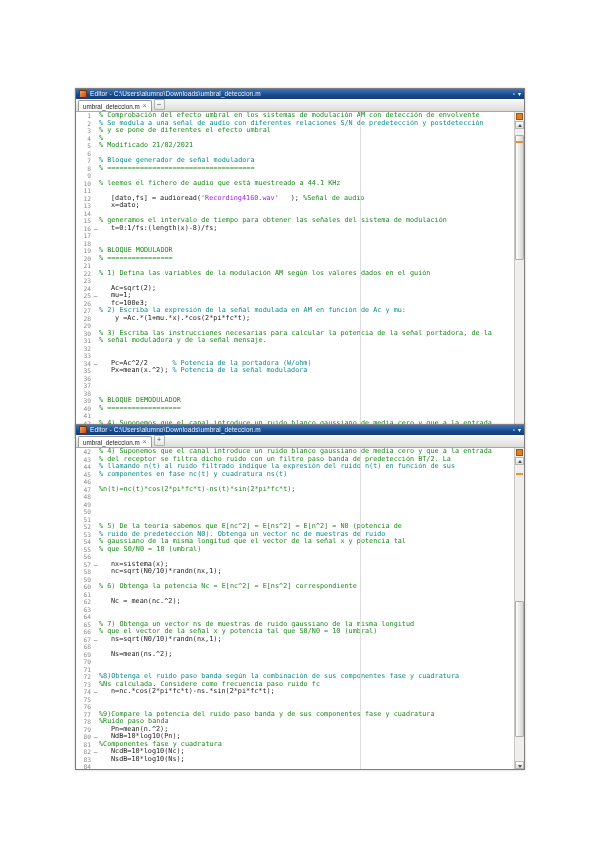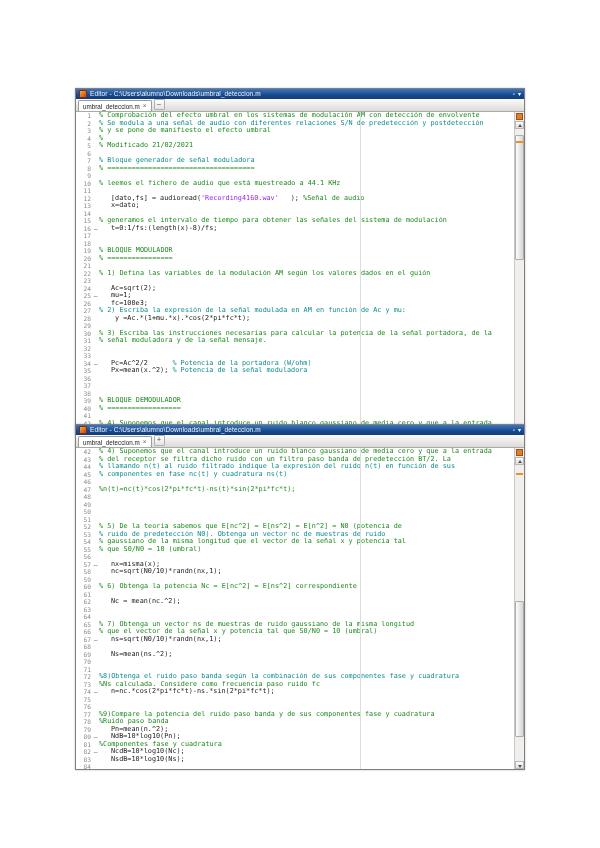--- a/index.html
+++ b/index.html
@@ -122,21 +122,21 @@
       <span class="tab-label">umbral_deteccion.m</span>
       <span class="tab-close">×</span>
     </div>
     <div class="tab-extra">–</div>
   </div>
   <div class="editor">
     <div class="lines-wrap">
       <div class="limit-line"></div>
     <div class="code-line"><span class="ln">1</span><span class="alley"></span><span class="txt"><span class="seg-g">% Comprobación del efecto umbral en los sistemas de modulación AM con detección de envolvente</span></span></div>
         <div class="code-line"><span class="ln">2</span><span class="alley"></span><span class="txt"><span class="seg-t">% Se modula a una señal de audio con diferentes relaciones S/N de predetección y postdetección</span></span></div>
-        <div class="code-line"><span class="ln">3</span><span class="alley"></span><span class="txt"><span class="seg-g">% y se pone de manifiesto el efecto umbral</span></span></div>
+        <div class="code-line"><span class="ln">3</span><span class="alley"></span><span class="txt"><span class="seg-g">% y se pone de diferentes el efecto umbral</span></span></div>
         <div class="code-line"><span class="ln">4</span><span class="alley"></span><span class="txt"><span class="seg-g">%</span></span></div>
         <div class="code-line"><span class="ln">5</span><span class="alley"></span><span class="txt"><span class="seg-g">% Modificado 21/02/2021</span></span></div>
         <div class="code-line"><span class="ln">6</span><span class="alley"></span><span class="txt"></span></div>
         <div class="code-line"><span class="ln">7</span><span class="alley"></span><span class="txt"><span class="seg-t">% Bloque generador de señal moduladora</span></span></div>
         <div class="code-line"><span class="ln">8</span><span class="alley"></span><span class="txt"><span class="seg-g">% ====================================</span></span></div>
         <div class="code-line"><span class="ln">9</span><span class="alley"></span><span class="txt"></span></div>
         <div class="code-line"><span class="ln">10</span><span class="alley"></span><span class="txt"><span class="seg-g">% leemos el fichero de audio que está muestreado a 44.1 KHz</span></span></div>
         <div class="code-line"><span class="ln">11</span><span class="alley"></span><span class="txt"></span></div>
         <div class="code-line"><span class="ln">12</span><span class="alley"></span><span class="txt"><span class="seg-c">[dato,fs] = audioread(</span><span class="seg-s">'Recording4160.wav'</span><span class="seg-c">); </span><span class="seg-g">%Señal de audio</span></span></div>
         <div class="code-line"><span class="ln">13</span><span class="alley"></span><span class="txt"><span class="seg-c">x=dato;</span></span></div>
@@ -210,21 +210,21 @@
         <div class="code-line"><span class="ln">47</span><span class="alley"></span><span class="txt"><span class="seg-g">%n(t)=nc(t)*cos(2*pi*fc*t)-ns(t)*sin(2*pi*fc*t);</span></span></div>
         <div class="code-line"><span class="ln">48</span><span class="alley"></span><span class="txt"></span></div>
         <div class="code-line"><span class="ln">49</span><span class="alley"></span><span class="txt"></span></div>
         <div class="code-line"><span class="ln">50</span><span class="alley"></span><span class="txt"></span></div>
         <div class="code-line"><span class="ln">51</span><span class="alley"></span><span class="txt"></span></div>
         <div class="code-line"><span class="ln">52</span><span class="alley"></span><span class="txt"><span class="seg-g">% 5) De la teoría sabemos que E[nc^2] = E[ns^2] = E[n^2] = N0 (potencia de</span></span></div>
         <div class="code-line"><span class="ln">53</span><span class="alley"></span><span class="txt"><span class="seg-t">% ruido de predetección N0). Obtenga un vector nc de muestras de ruido</span></span></div>
         <div class="code-line"><span class="ln">54</span><span class="alley"></span><span class="txt"><span class="seg-g">% gaussiano de la misma longitud que el vector de la señal x y potencia tal</span></span></div>
         <div class="code-line"><span class="ln">55</span><span class="alley"></span><span class="txt"><span class="seg-g">% que S0/N0 = 10 (umbral)</span></span></div>
         <div class="code-line"><span class="ln">56</span><span class="alley"></span><span class="txt"></span></div>
-        <div class="code-line"><span class="ln">57</span><span class="alley">–</span><span class="txt"><span class="seg-c">nx=misma(x);</span></span></div>
+        <div class="code-line"><span class="ln">57</span><span class="alley">–</span><span class="txt"><span class="seg-c">nx=sistema(x);</span></span></div>
         <div class="code-line"><span class="ln">58</span><span class="alley"></span><span class="txt"><span class="seg-c">nc=sqrt(N0/10)*randn(nx,1);</span></span></div>
         <div class="code-line"><span class="ln">59</span><span class="alley"></span><span class="txt"></span></div>
         <div class="code-line"><span class="ln">60</span><span class="alley"></span><span class="txt"><span class="seg-g">% 6) Obtenga la potencia Nc = E[nc^2] = E[ns^2] correspondiente</span></span></div>
         <div class="code-line"><span class="ln">61</span><span class="alley"></span><span class="txt"></span></div>
         <div class="code-line"><span class="ln">62</span><span class="alley"></span><span class="txt"><span class="seg-c">Nc = mean(nc.^2);</span></span></div>
         <div class="code-line"><span class="ln">63</span><span class="alley"></span><span class="txt"></span></div>
         <div class="code-line"><span class="ln">64</span><span class="alley"></span><span class="txt"></span></div>
         <div class="code-line"><span class="ln">65</span><span class="alley"></span><span class="txt"><span class="seg-g">% 7) Obtenga un vector ns de muestras de ruido gaussiano de la misma longitud</span></span></div>
         <div class="code-line"><span class="ln">66</span><span class="alley"></span><span class="txt"><span class="seg-g">% que el vector de la señal x y potencia tal que S0/N0 = 10 (umbral)</span></span></div>
         <div class="code-line"><span class="ln">67</span><span class="alley">–</span><span class="txt"><span class="seg-c">ns=sqrt(N0/10)*randn(nx,1);</span></span></div>

